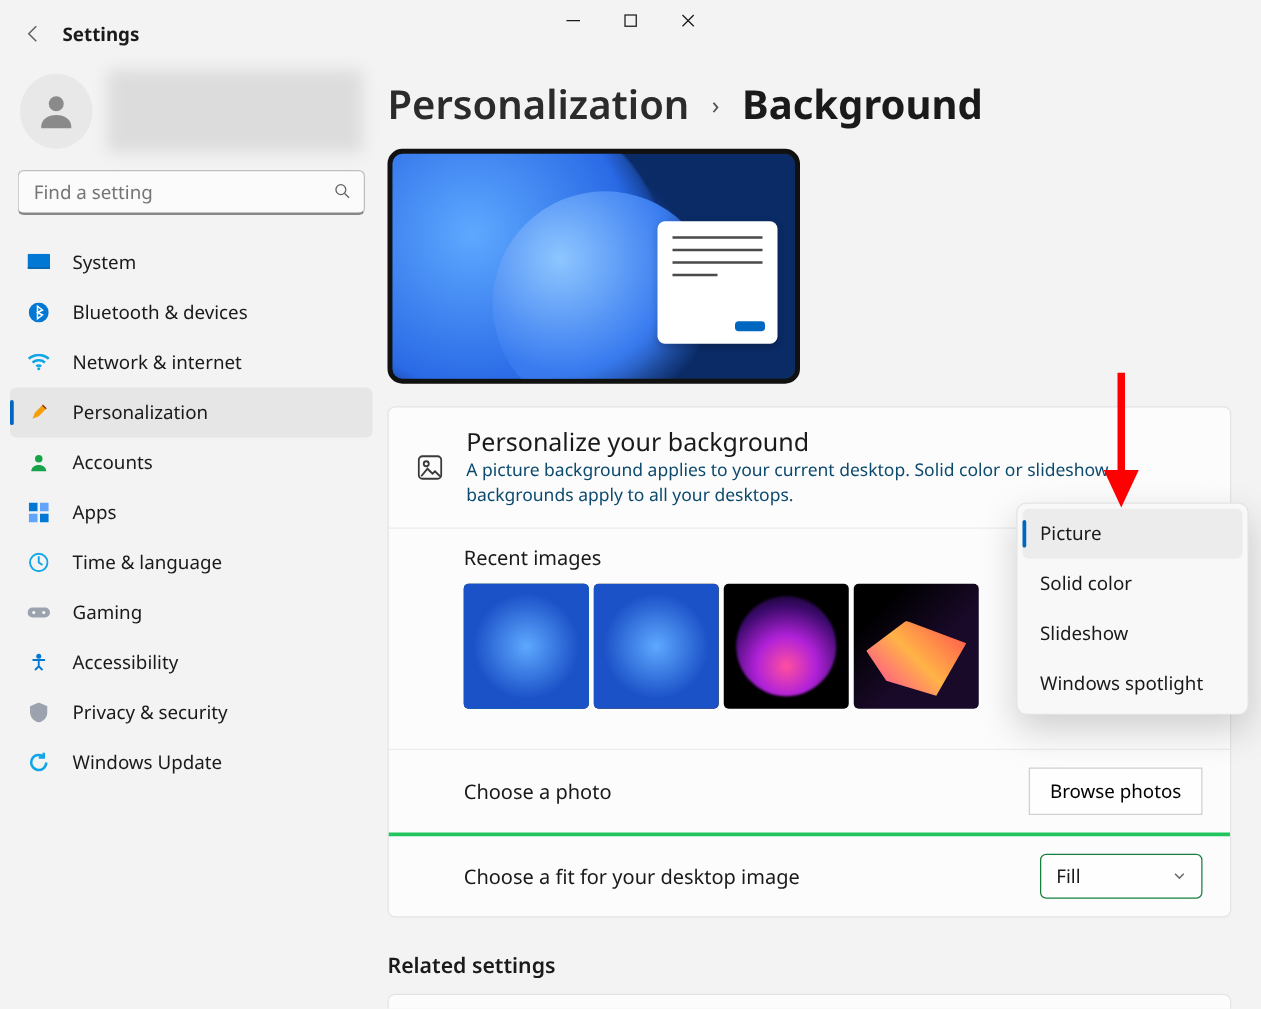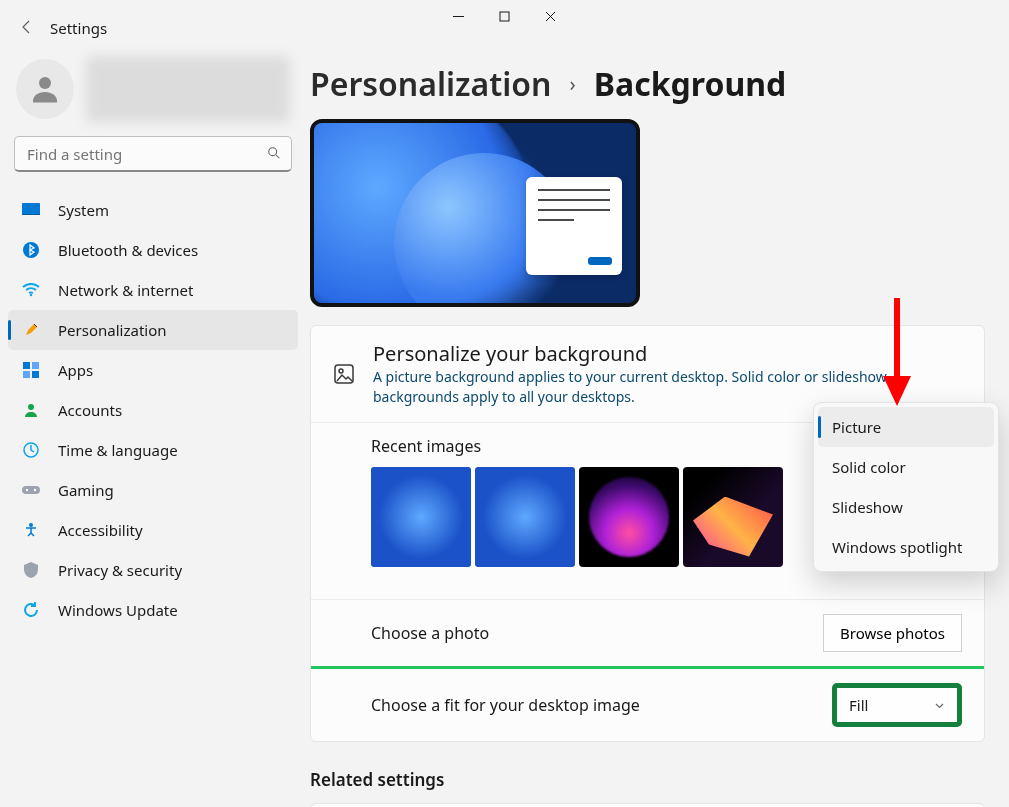--- a/index.html
+++ b/index.html
@@ -1,19 +1,19 @@
 <!DOCTYPE html>
 <html><head>
 <meta charset="utf-8">
 <style>
   * { box-sizing: border-box; margin: 0; padding: 0; font-family: "Segoe UI", system-ui, sans-serif; }
   html, body { width: 1009px; height: 807px; overflow: hidden; background: #f3f3f3; color: #1a1a1a; }
 
   
-  .titlebar { height: 48px; display: flex; align-items: flex-start; justify-content: center; padding: 0; position: relative; }
+  .titlebar { height: 48px; display: flex; align-items: flex-start; justify-content: center; padding: 0; position: relative; font-weight: bold; }
   .titlebar .back { position: absolute; left: 18px; top: 18px; width: 18px; height: 18px; display: flex; align-items: center; justify-content: center; color: #606060; }
   .titlebar .title { position: absolute; left: 50px; top: 18px; font-size: 15px; }
   .winbtn { width: 46px; height: 32px; display: inline-flex; align-items: center; justify-content: center; color: #1a1a1a; }
   .winbtn svg { width: 11px; height: 11px; }
 
   .body { display: flex; height: calc(807px - 48px); }
 
   
   .sidebar { width: 308px; padding: 8px 10px 0 8px; flex-shrink: 0; }
   .account { display: flex; align-items: center; gap: 12px; padding: 0 8px 14px 8px; }
@@ -63,21 +63,21 @@
   .thumb .bl { position: absolute; inset: 0; background: radial-gradient(60px 60px at 50% 50%, #5ea9ff 0%, #1c52c8 70%); }
   .thumb.quote { background: #000; color: #fff; display: flex; align-items: center; justify-content: center; font-size: 9px; font-weight: 700; line-height: 1.1; padding: 6px; text-align: center; }
   .thumb.orb { background: #000; }
   .thumb.orb::before { content: ""; position: absolute; inset: 10px; border-radius: 50%; background: radial-gradient(circle at 50% 70%, #ff4fa0 0%, #b021d8 35%, #3a0a6a 70%, #000 100%); filter: blur(1px); }
   .thumb.abs { background: linear-gradient(135deg, #000 20%, #1a0a2a 60%); }
   .thumb.abs::before { content:""; position:absolute; left:10px; top:30px; width:80px; height:60px; background: linear-gradient(45deg,#ff3aa0,#ffb347,#ff4d4d); clip-path: polygon(0 40%, 40% 0, 100% 30%, 70% 100%, 20% 80%); }
 
   .action-row { display: flex; align-items: center; padding: 14px 22px 14px 60px; border-bottom: 3px solid #22c55e; }
   .action-row .lbl { flex: 1; font-size: 16px; }
   .wbtn { border: 1px solid #d0d0d0; background: #fefefe; border-radius: 0; padding: 8px 16px; font-size: 15px; }
-  .select { border: 5px solid #15803d; background: #fefefe; border-radius: 5px; padding: 7px 12px; font-size: 15px; width: 130px; display: flex; align-items: center; justify-content: space-between; }
+  .select { border: 1px solid #15803d; background: #fefefe; border-radius: 5px; padding: 7px 12px; font-size: 15px; width: 130px; display: flex; align-items: center; justify-content: space-between; }
   .select .chev { color: #6a6a6a; }
 
   .section-title { font-size: 17px; font-weight: 600; margin: 26px 0 12px 0; }
 
   
   .dropdown { position: absolute; right: 10px; top: 354px; width: 186px; background: #f8f8f8; border: 1px solid #e3e3e3; border-radius: 8px; box-shadow: 0 12px 30px rgba(0,0,0,.18); z-index: 50; padding: 4px; }
   .dd-item { padding: 10px 14px; font-size: 15px; border-radius: 5px; position: relative; }
   .dd-item.sel { background: #ececec; }
   .dd-item.sel::before { content: ""; position: absolute; left: 0; top: 9px; bottom: 9px; width: 3px; background: #0067c0; border-radius: 2px; }
 
@@ -164,36 +164,36 @@
             <svg width="16" height="16" viewBox="0 0 16 16">
               <path d="M3 13l2-5 6-6 3 3-6 6-5 2z" fill="#f59e0b"></path>
               <path d="M11 2l3 3" stroke="#7c2d12" stroke-width="1"></path>
             </svg>
           </span>
         <span>Personalization</span>
       </div>
       <div class="nav-item">
         <span class="nico">
             <svg width="16" height="16" viewBox="0 0 16 16">
+              <circle cx="8" cy="5" r="3" fill="#16a34a"></circle>
+              <path d="M2 15c0-3 2.7-5 6-5s6 2 6 5" fill="#16a34a"></path>
+            </svg>
+          </span>
+        <span>Accounts</span>
+      </div>
+      <div class="nav-item">
+        <span class="nico">
+            <svg width="16" height="16" viewBox="0 0 16 16">
               <rect x="0" y="0" width="7" height="7" fill="#0078d4"></rect>
               <rect x="9" y="0" width="7" height="7" fill="#60a5fa"></rect>
               <rect x="0" y="9" width="7" height="7" fill="#60a5fa"></rect>
               <rect x="9" y="9" width="7" height="7" fill="#0078d4"></rect>
             </svg>
           </span>
         <span>Apps</span>
-      </div>
-      <div class="nav-item">
-        <span class="nico">
-            <svg width="16" height="16" viewBox="0 0 16 16">
-              <circle cx="8" cy="5" r="3" fill="#16a34a"></circle>
-              <path d="M2 15c0-3 2.7-5 6-5s6 2 6 5" fill="#16a34a"></path>
-            </svg>
-          </span>
-        <span>Accounts</span>
       </div>
       <div class="nav-item">
         <span class="nico">
             <svg width="16" height="16" viewBox="0 0 16 16">
               <circle cx="8" cy="8" r="7" fill="none" stroke="#0ea5e9" stroke-width="1.5"></circle>
               <path d="M8 3v5l3 2" stroke="#0ea5e9" stroke-width="1.5" fill="none"></path>
             </svg>
           </span>
         <span>Time &amp; language</span>
       </div>

